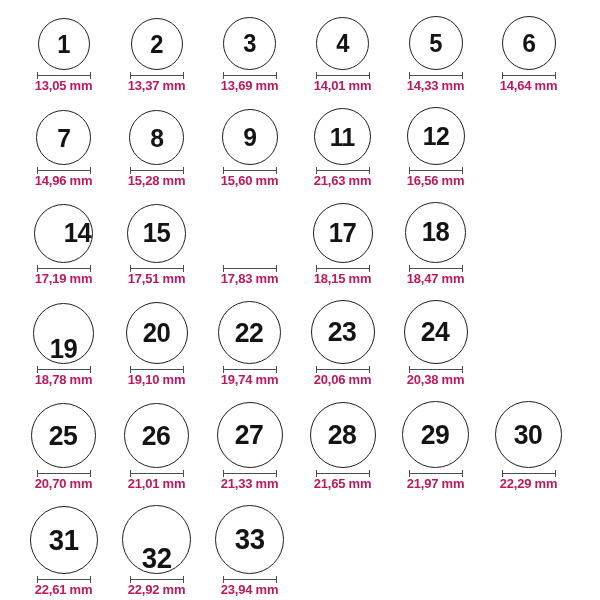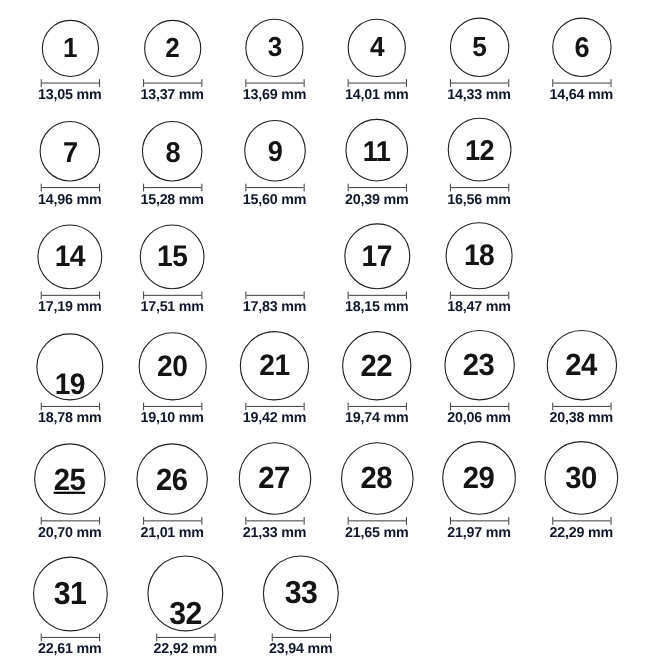--- a/index.html
+++ b/index.html
@@ -13,21 +13,21 @@
   }
   #chart {
     padding: 16px 0 0 17px;
     width: 558px;
   }
   .row {
     display: flex;
     align-items: flex-end;
     margin-bottom: 15px;
   }
-  .row:last-child { margin-bottom: 0; gap: 12px; }
+  .row:last-child { margin-bottom: 0; }
   .cell {
     width: 93px;
     flex: 0 0 93px;
     display: flex;
     flex-direction: column;
     align-items: center;
     justify-content: flex-end;
   }
   .circle {
     border: 1.5px solid #1f1f1f;
@@ -61,21 +61,21 @@
     top: 50%;
     height: 1.5px;
     margin-top: -1px;
     background: #4d4d4d;
   }
   .label {
     margin-top: 1px;
     font-size: 13px;
     line-height: 12px;
     font-weight: 700;
-    color: #0f172a;
+    color: #be185d;
     letter-spacing: -0.2px;
     white-space: nowrap;
   }
 </style>
 </head>
 <body>
 
 <main id="chart">
     <div class="row">
       <div class="cell">
@@ -141,33 +141,33 @@
           <span class="num" style="font-size: 26px;">9</span>
         </div>
         <div class="dim"></div>
         <div class="label">15,60 mm</div>
       </div>
       <div class="cell">
         <div class="circle" style="width: 57px; height: 57px;">
           <span class="num" style="font-size: 26px;">11</span>
         </div>
         <div class="dim"></div>
-        <div class="label">20,39 mm</div>
+        <div class="label">21,63 mm</div>
       </div>
       <div class="cell">
         <div class="circle" style="width: 58px; height: 58px;">
           <span class="num" style="font-size: 26px;">12</span>
         </div>
         <div class="dim"></div>
         <div class="label">16,56 mm</div>
       </div>
     </div>
     <div class="row">
       <div class="cell">
-        <div class="circle" style="width: 59px; height: 59px;">
+        <div class="circle" style="width: 59px; height: 59px; justify-content: flex-end;">
           <span class="num" style="font-size: 27px;">14</span>
         </div>
         <div class="dim"></div>
         <div class="label">17,19 mm</div>
       </div>
       <div class="cell">
         <div class="circle" style="width: 59px; height: 59px;">
           <span class="num" style="font-size: 27px;">15</span>
         </div>
         <div class="dim"></div>
@@ -202,27 +202,20 @@
       </div>
       <div class="cell">
         <div class="circle" style="width: 62px; height: 62px;">
           <span class="num" style="font-size: 27px;">20</span>
         </div>
         <div class="dim"></div>
         <div class="label">19,10 mm</div>
       </div>
       <div class="cell">
         <div class="circle" style="width: 63px; height: 63px;">
-          <span class="num" style="font-size: 27px;">21</span>
-        </div>
-        <div class="dim"></div>
-        <div class="label">19,42 mm</div>
-      </div>
-      <div class="cell">
-        <div class="circle" style="width: 63px; height: 63px;">
           <span class="num" style="font-size: 28px;">22</span>
         </div>
         <div class="dim"></div>
         <div class="label">19,74 mm</div>
       </div>
       <div class="cell">
         <div class="circle" style="width: 64px; height: 64px;">
           <span class="num" style="font-size: 28px;">23</span>
         </div>
         <div class="dim"></div>
@@ -231,21 +224,21 @@
       <div class="cell">
         <div class="circle" style="width: 64px; height: 64px;">
           <span class="num" style="font-size: 28px;">24</span>
         </div>
         <div class="dim"></div>
         <div class="label">20,38 mm</div>
       </div>
     </div>
     <div class="row">
       <div class="cell">
-        <div class="circle" style="width: 65px; height: 65px; text-decoration: underline;">
+        <div class="circle" style="width: 65px; height: 65px;">
           <span class="num" style="font-size: 28px;">25</span>
         </div>
         <div class="dim"></div>
         <div class="label">20,70 mm</div>
       </div>
       <div class="cell">
         <div class="circle" style="width: 65px; height: 65px;">
           <span class="num" style="font-size: 28px;">26</span>
         </div>
         <div class="dim"></div>

